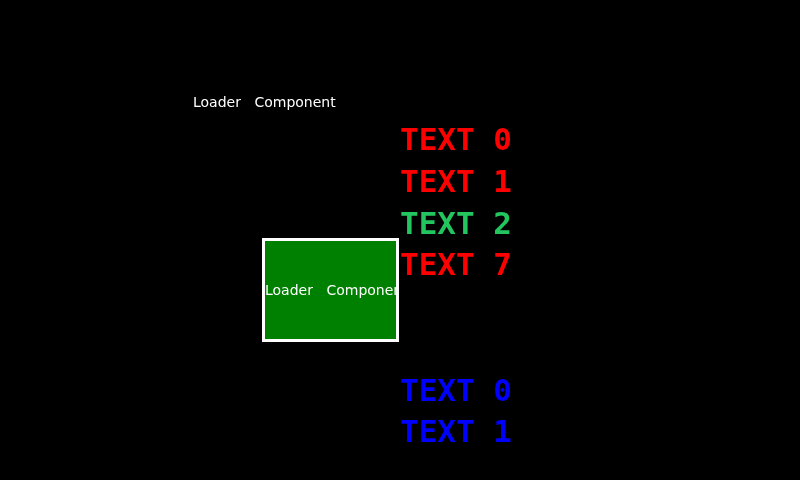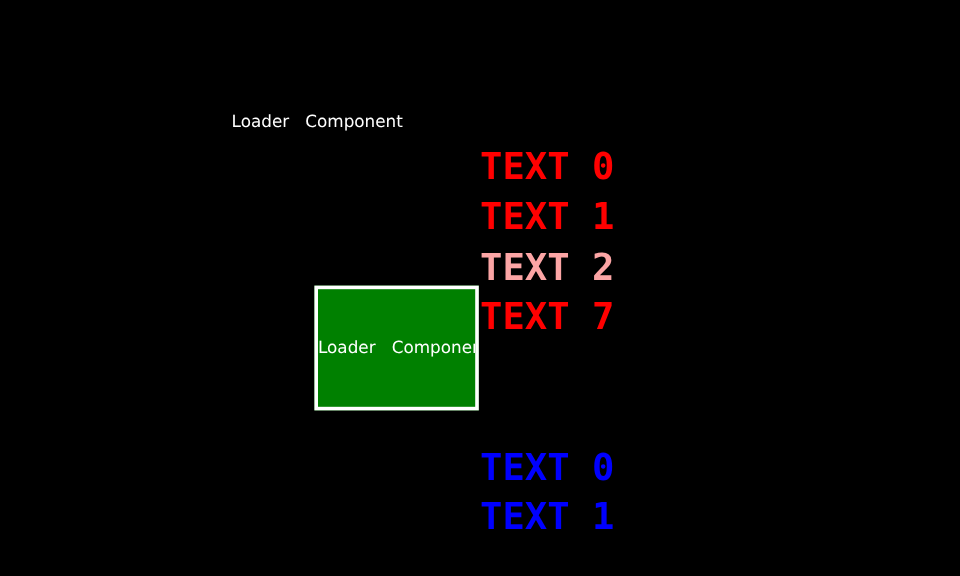--- a/index.html
+++ b/index.html
@@ -65,17 +65,17 @@
 
 <div class="screen" style="background: rgb(0, 0, 0);">
 
   <div class="standalone-label" style="color: rgb(255, 255, 255);">Loader Component</div>
 
   <div class="loader-box" style="background: rgb(0, 128, 0); border-color: rgb(255, 255, 255);">
     <span class="box-label" style="color: rgb(255, 255, 255);">Loader Component</span>
   </div>
 
   <div class="text-list">
-    <div><div class="text-item" style="color: rgb(255, 0, 0);">TEXT 0</div><div class="text-item" style="color: rgb(255, 0, 0);">TEXT 1</div><div class="text-item" style="color: #fca5a5;">TEXT 2</div><div class="text-item" style="color: rgb(255, 0, 0);">TEXT 7</div></div>
+    <div><div class="text-item" style="color: rgb(255, 0, 0);">TEXT 0</div><div class="text-item" style="color: rgb(255, 0, 0);">TEXT 1</div><div class="text-item" style="color: #22c55e;">TEXT 2</div><div class="text-item" style="color: rgb(255, 0, 0);">TEXT 7</div></div>
     <div><div class="text-item" style="color: rgb(0, 0, 255);">TEXT 0</div><div class="text-item" style="color: rgb(0, 0, 255);">TEXT 1</div></div>
   </div>
 
 </div>
 
 </body></html>

